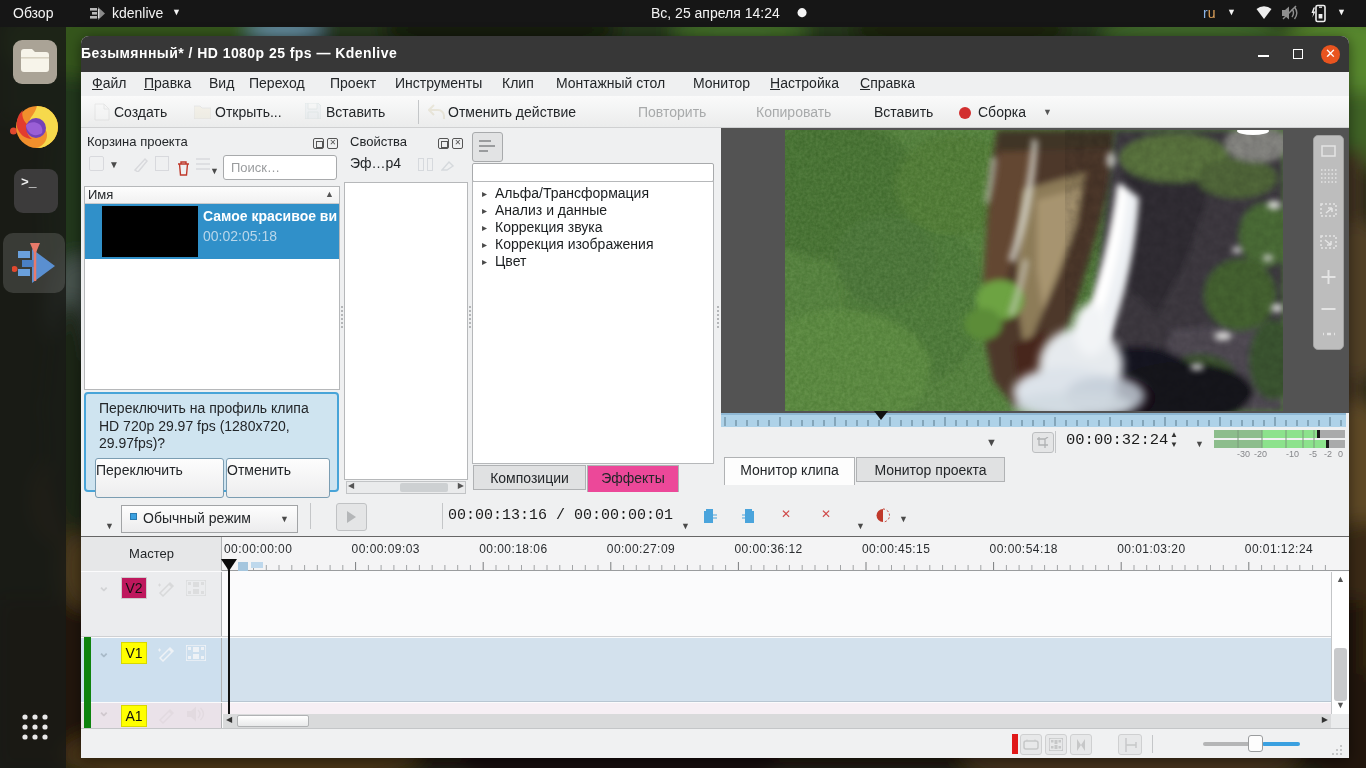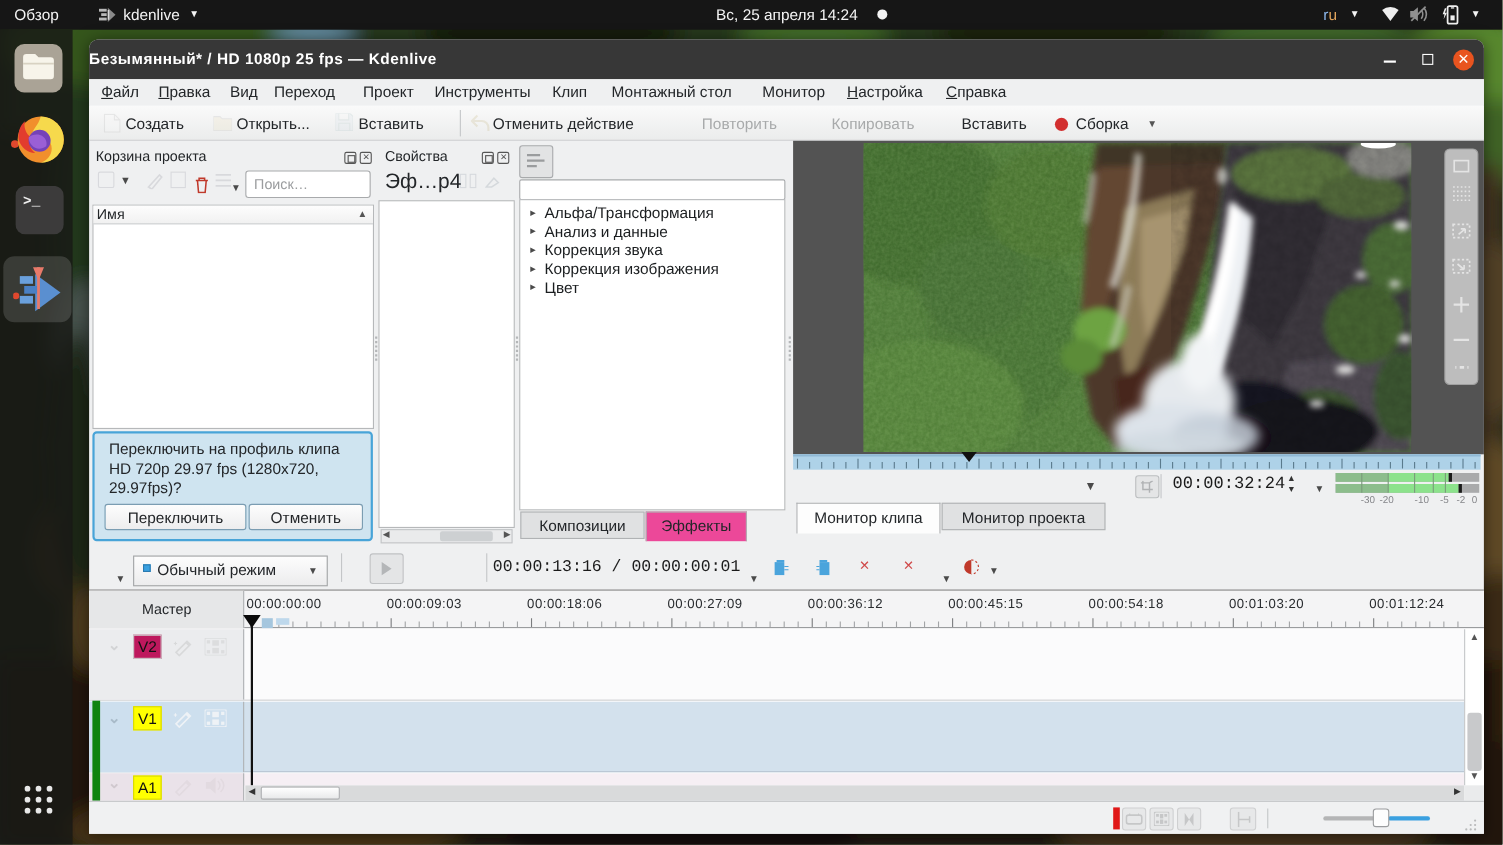--- a/index.html
+++ b/index.html
@@ -20,21 +20,21 @@
 #menubar span{position:absolute;top:3px}
 #toolbar{left:0;top:60px;width:1268px;height:32px;background:linear-gradient(#fafafa,#ebecec);border-bottom:1px solid #cfd0d1;font-size:14px;color:#232629}
 #toolbar span{position:absolute;top:8px}
 .gray{color:#a8aaab}
 .ptitle{font-size:13px;color:#232629}
 .ghost{opacity:.16}
 .seph{border-left:1px solid #c4c6c8}
 .hicon{width:11px;height:11px;border:1px solid #555;border-radius:2px}
 .hicon:after{content:"";position:absolute;left:2px;top:2px;width:5px;height:5px;border:1px solid #555}
 .hx:after{content:"✕";border:none;font-size:8px;color:#555;left:1.5px;top:-1px}
-.nbtn{height:24px;background:linear-gradient(#fdfdfd,#ededee);border:1px solid #7b9db2;border-radius:3px;font-size:14px;color:#232629;text-align:center;line-height:22px}
+.nbtn{height:40px;background:linear-gradient(#fdfdfd,#ededee);border:1px solid #7b9db2;border-radius:3px;font-size:14px;color:#232629;text-align:left;line-height:22px}
 .fxrow{position:relative;height:17px;line-height:17px;padding-left:22px}
 .fxrow i{position:absolute;left:9px;font-style:normal;font-size:10px;color:#4a4a4a}
 .tab{height:25px;background:#e0e1e2;border:1px solid #b0b2b4;font-size:14px;color:#232629;text-align:center;line-height:24px}
 .tabon{height:27px;background:#ec4899;border-bottom:none}
 .tabon2{height:28px;background:#fdfdfd;border-bottom:none}
 .tc{font-family:"Liberation Mono",monospace;color:#1a1a1a}
 .thchev{position:absolute;font-size:14px;font-weight:bold}
 .tlab{position:absolute;width:26px;height:22px;border:1px solid #ccc;font-size:14px;color:#111;text-align:center;line-height:21px}
 .thic{position:absolute}
 .sbtn{position:absolute;top:5px;width:22px;height:21px;background:#e7e8e9;border:1px solid #cfd0d1;border-radius:3px}
@@ -223,30 +223,35 @@
     <svg class="abs" style="left:96px;top:33px" width="13" height="15">
           <path d="M1 3 h11 M4 3 v-2 h5 v2 M2.5 3 l1 11 h6 l1-11" fill="none" stroke="#c0392b" stroke-width="1.4"></path>
         </svg>
     <span class="abs" style="left:129px;top:38px;font-size:9px;color:#4a4a4a">▼</span>
     <div class="abs" style="left:142px;top:27px;width:114px;height:25px;background:#fff;border:1px solid #a8aaac;border-radius:3px;color:#9a9c9e;font-size:13px;line-height:23px;padding-left:7px">Поиск…</div>
     <div class="abs" style="left:3px;top:58px;width:256px;height:204px;background:#fff;border:1px solid #b6b8ba"></div>
     <div class="abs" style="left:4px;top:59px;width:254px;height:17px;background:linear-gradient(#fdfdfd,#f1f1f1);border-bottom:1px solid #c8cacc;font-size:13px;color:#232629">
           <span class="abs" style="left:3px;top:0px">Имя</span>
           <span class="abs" style="left:240px;top:2px;font-size:9px;color:#555">▲</span>
         </div>
+    <div class="abs" style="left:4px;top:76px;width:254px;height:55px;background:#3090c9">
+      <div class="abs" style="left:17px;top:2px;width:96px;height:51px;background:#000"></div>
+      <div class="abs" style="left:118px;top:4px;width:136px;height:17px;overflow:hidden;color:#fff;font-weight:bold;font-size:14px;white-space:nowrap">Самое красивое ви</div>
+      <div class="abs" style="left:118px;top:24px;color:#b8d6ea;font-size:14px">00:02:05:18</div>
+    </div>
     <div class="abs" style="left:3px;top:264px;width:255px;height:100px;background:#cfe4f0;border:2px solid #48a4d8;border-radius:4px;font-size:14px;color:#232629">
       <div class="abs" style="left:13px;top:6px;width:230px;line-height:17.5px">Переключить на профиль клипа HD 720p 29.97 fps (1280x720, 29.97fps)?</div>
       <div class="abs nbtn" style="left:9px;top:64px;width:129px">Переключить</div>
       <div class="abs nbtn" style="left:140px;top:64px;width:104px">Отменить</div>
     </div>
 
     <div class="abs ptitle" style="left:269px;top:6px">Свойства</div>
     <div class="abs hicon" style="left:357px;top:10px"></div>
         <div class="abs hicon hx" style="left:371px;top:10px"></div>
-    <div class="abs" style="left:269px;top:27px;font-size:19px;color:#232629">Эф…p4</div>
+    <div class="abs" style="left:269px;top:27px;font-size:14px;color:#232629">Эф…p4</div>
     <div class="abs ghost" style="left:337px;top:30px;width:6px;height:13px;border:1.5px solid #567"></div>
     <div class="abs ghost" style="left:346px;top:30px;width:6px;height:13px;border:1.5px solid #567"></div>
     <svg class="abs ghost" style="left:360px;top:31px" width="14" height="12">
           <path d="M1 11 L8 3 l4 4 L6 11z" fill="none" stroke="#567" stroke-width="1.4"></path>
         </svg>
     <div class="abs" style="left:263px;top:54px;width:124px;height:298px;background:#fff;border:1px solid #b6b8ba"></div>
     <div class="abs" style="left:265px;top:353px;width:120px;height:13px;background:#eaebec;border:1px solid #c2c4c6">
       <span class="abs" style="left:1px;top:-1px;font-size:8px;color:#555">◀</span>
       <div class="abs" style="left:53px;top:1px;width:48px;height:9px;background:#cdd0d2;border-radius:2px"></div>
       <span class="abs" style="right:1px;top:-1px;font-size:8px;color:#555">▶</span>

